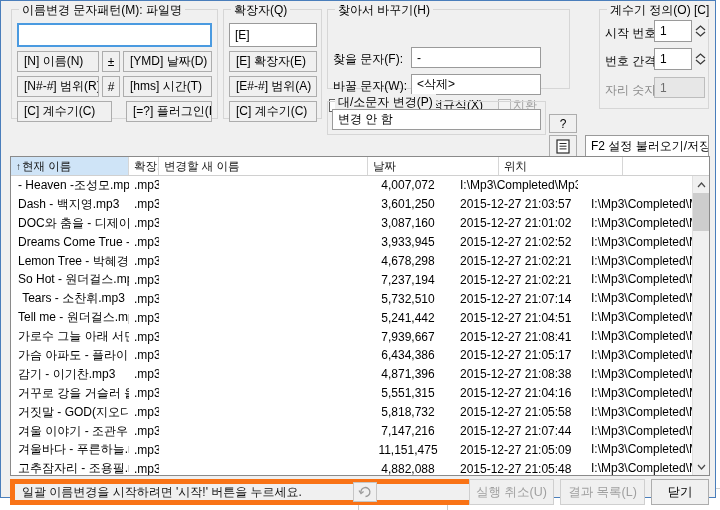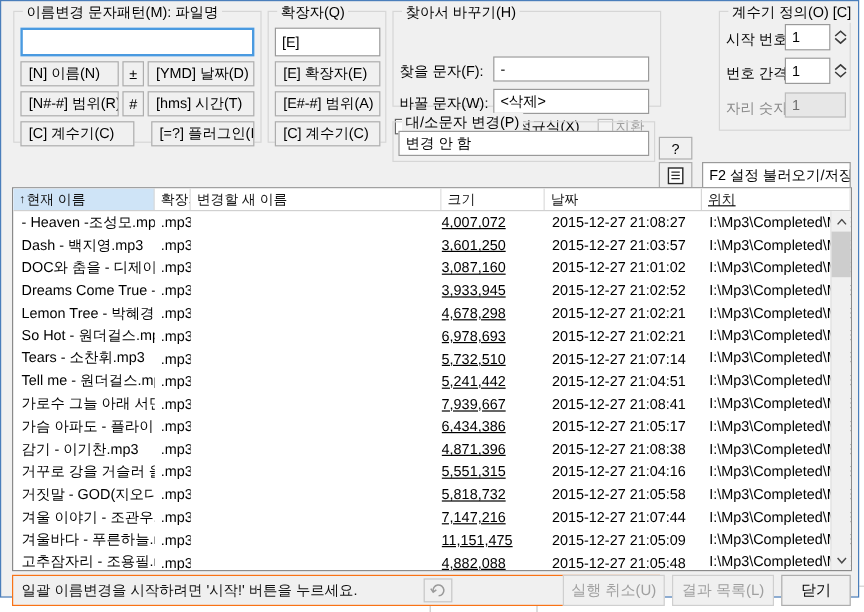--- a/index.html
+++ b/index.html
@@ -137,21 +137,21 @@
     background: #f0f0f0;
     padding: 0 3px;
     font-size: 12px;
     color: #000;
     white-space: nowrap;
   }
 
   
   #grp-pattern { left: 10px;  top: 8px;  width: 207px; height: 110px; }
   #grp-ext     { left: 222px; top: 8px;  width: 99px;  height: 110px; }
-  #grp-find    { left: 326px; top: 8px;  width: 224px; height: 80px; }
+  #grp-find    { left: 326px; top: 8px;  width: 243px; height: 80px; }
   #grp-case    { left: 326px; top: 100px;width: 219px; height: 34px; }
   #grp-counter { left: 598px; top: 8px;  width: 110px; height: 100px; }
 
   
   .combo {
     position: absolute;
     box-sizing: border-box;
     background: #ffffff;
     border: 1px solid #9a9a9a;
     display: flex;
@@ -322,21 +322,21 @@
   .row {
     display: flex;
     height: 18.9px;
     align-items: center;
     font-size: 12px;
     white-space: nowrap;
   }
   .c-name { box-sizing: border-box; padding-left: 7px; overflow: hidden; }
   .c-ext  { box-sizing: border-box; padding-left: 5px; overflow: hidden; }
   .c-new  { box-sizing: border-box; padding-left: 5px; overflow: hidden; }
-  .c-size { box-sizing: border-box; padding-right: 6px; text-align: left; overflow: hidden; text-decoration: underline; }
+  .c-size { box-sizing: border-box; padding-right: 6px; text-align: center; overflow: hidden; }
   .c-date { box-sizing: border-box; padding-left: 6px; overflow: hidden; }
   .c-loc  { box-sizing: border-box; padding-left: 6px; overflow: hidden; }
 
   
   #vscroll {
     position: absolute;
     right: 0;
     top: 19px;
     width: 17px;
     height: 299px;
@@ -365,21 +365,21 @@
     position: absolute;
     left: 0;
     top: 478px;
     width: 714px;
     height: 18px;
   }
   #statusbar {
     position: absolute;
     left: 9px; top: 0px;
     width: 540px; height: 26px;
-    border: 1px solid #f97316;
+    border: 5px solid #f97316;
     box-sizing: border-box;
     background: #f0f0f0;
     display: flex;
     align-items: center;
     padding-left: 7px;
     font-size: 12px;
     color: #111;
     white-space: nowrap;
   }
   #btn-undo-circle {
@@ -531,37 +531,33 @@
         <div class="hcell sorted" style="width: 118px;">
           <span class="sortarrow">↑</span>
           <span>현재 이름</span>
         </div>
         <div class="hcell" style="width: 30px;">
           <span>확장자</span>
         </div>
         <div class="hcell" style="width: 209px;">
           <span>변경할 새 이름</span>
         </div>
-        <div class="hcell" style="width: 86px;">
-          <span>크기</span>
-        </div>
         <div class="hcell" style="width: 131px;">
           <span>날짜</span>
         </div>
-        <div class="hcell" style="width: 124px; text-decoration: underline;">
+        <div class="hcell" style="width: 124px;">
           <span>위치</span>
         </div>
       </div>
     <div id="rows">
         <div class="row">
           <div class="c-name" style="width: 118px;">- Heaven  -조성모.mp3</div>
           <div class="c-ext" style="width: 30px;">.mp3</div>
           <div class="c-new" style="width: 209px;"></div>
           <div class="c-size" style="width: 86px;">4,007,072</div>
-          <div class="c-date" style="width: 131px;">2015-12-27 21:08:27</div>
           <div class="c-loc" style="width: 124px;">I:\Mp3\Completed\Mp3\한=</div>
         </div>
         <div class="row">
           <div class="c-name" style="width: 118px;">Dash - 백지영.mp3</div>
           <div class="c-ext" style="width: 30px;">.mp3</div>
           <div class="c-new" style="width: 209px;"></div>
           <div class="c-size" style="width: 86px;">3,601,250</div>
           <div class="c-date" style="width: 131px;">2015-12-27 21:03:57</div>
           <div class="c-loc" style="width: 124px;">I:\Mp3\Completed\Mp3\한=</div>
         </div>
@@ -586,26 +582,26 @@
           <div class="c-ext" style="width: 30px;">.mp3</div>
           <div class="c-new" style="width: 209px;"></div>
           <div class="c-size" style="width: 86px;">4,678,298</div>
           <div class="c-date" style="width: 131px;">2015-12-27 21:02:21</div>
           <div class="c-loc" style="width: 124px;">I:\Mp3\Completed\Mp3\한=</div>
         </div>
         <div class="row">
           <div class="c-name" style="width: 118px;">So Hot - 원더걸스.mp3</div>
           <div class="c-ext" style="width: 30px;">.mp3</div>
           <div class="c-new" style="width: 209px;"></div>
-          <div class="c-size" style="width: 86px;">6,978,693</div>
+          <div class="c-size" style="width: 86px;">7,237,194</div>
           <div class="c-date" style="width: 131px;">2015-12-27 21:02:21</div>
           <div class="c-loc" style="width: 124px;">I:\Mp3\Completed\Mp3\한=</div>
         </div>
         <div class="row">
-          <div class="c-name" style="width: 118px;">Tears - 소찬휘.mp3</div>
+          <div class="c-name" style="width: 118px; text-align: center;">Tears - 소찬휘.mp3</div>
           <div class="c-ext" style="width: 30px;">.mp3</div>
           <div class="c-new" style="width: 209px;"></div>
           <div class="c-size" style="width: 86px;">5,732,510</div>
           <div class="c-date" style="width: 131px;">2015-12-27 21:07:14</div>
           <div class="c-loc" style="width: 124px;">I:\Mp3\Completed\Mp3\한=</div>
         </div>
         <div class="row">
           <div class="c-name" style="width: 118px;">Tell me - 원더걸스.mp3</div>
           <div class="c-ext" style="width: 30px;">.mp3</div>
           <div class="c-new" style="width: 209px;"></div>

